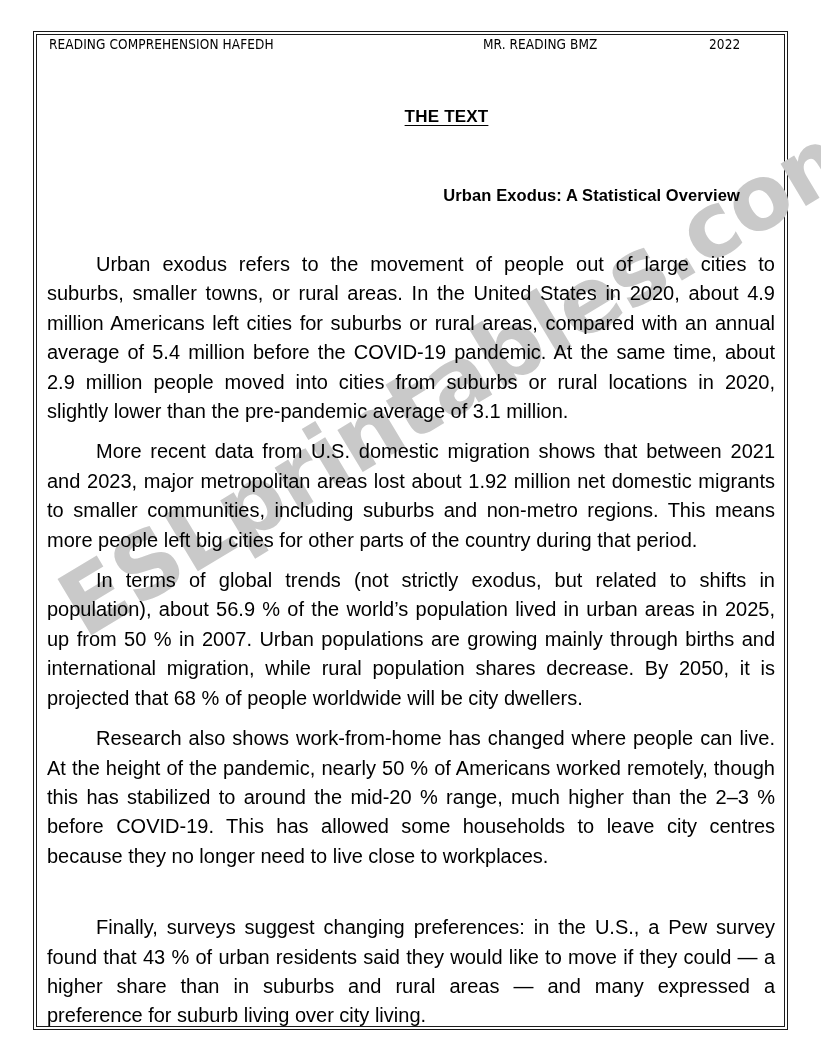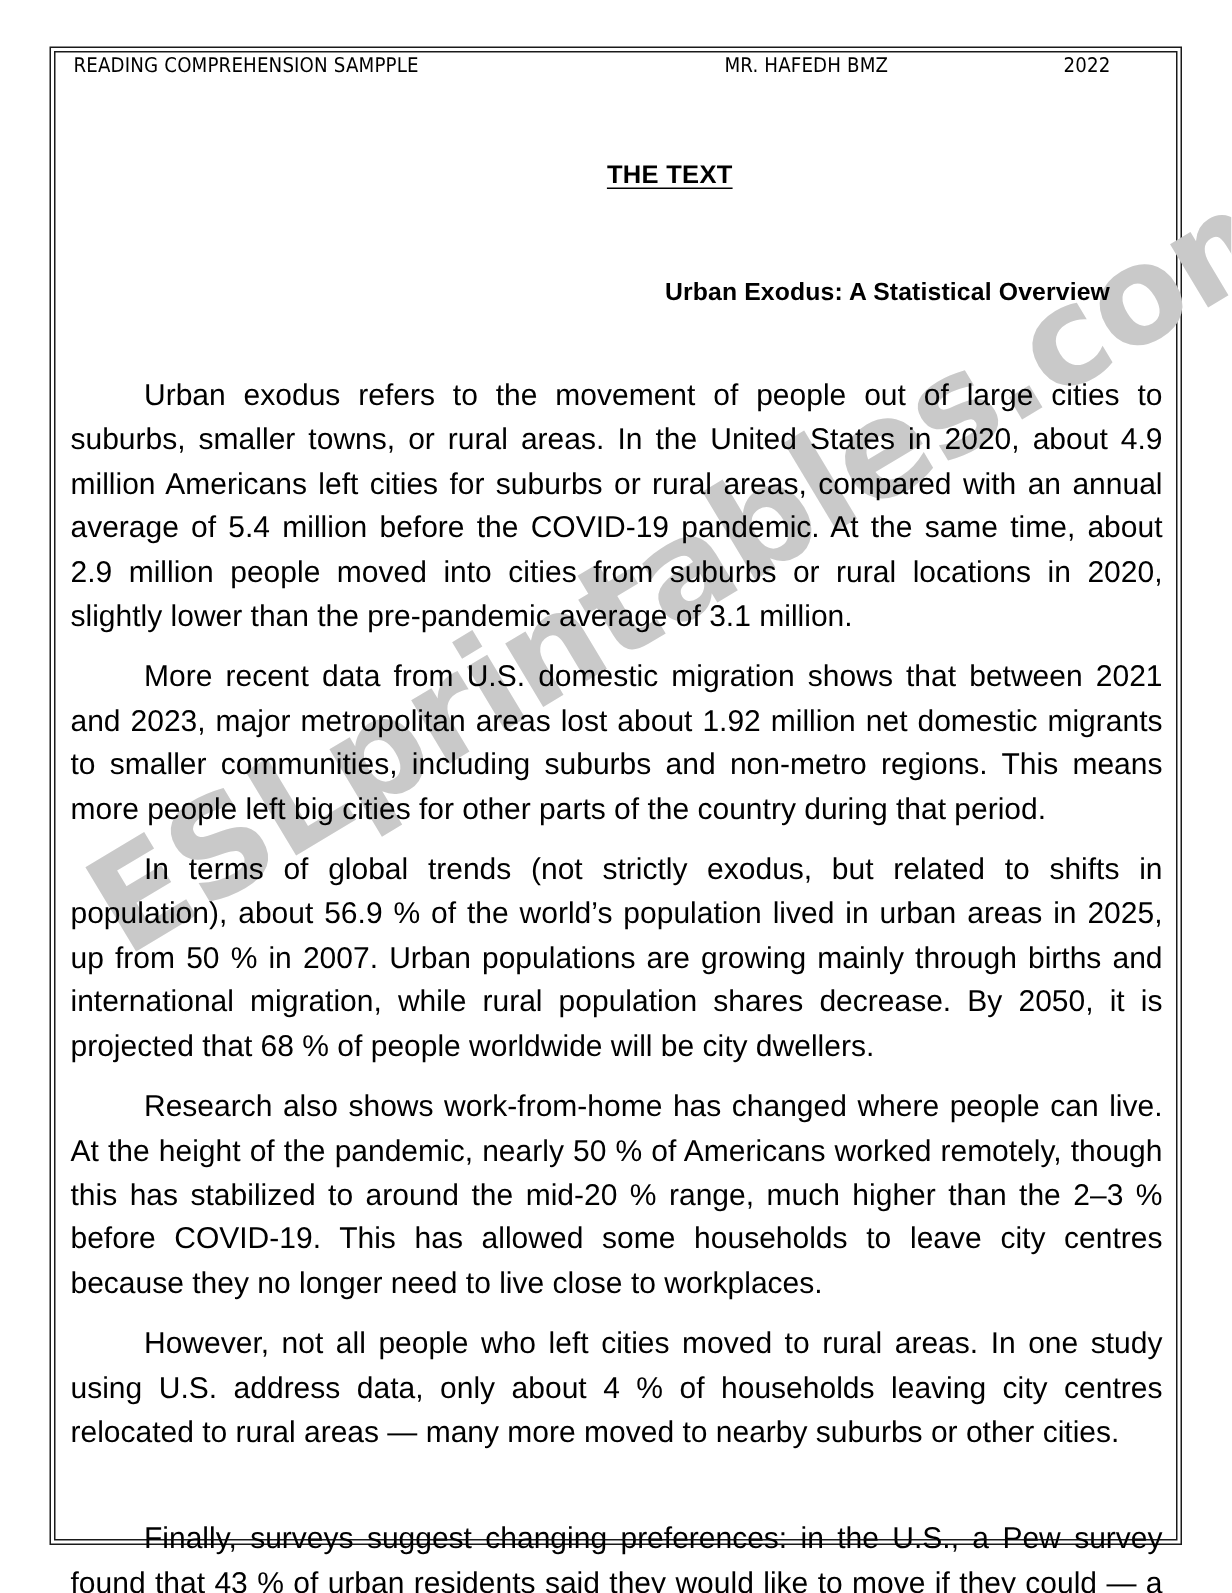--- a/index.html
+++ b/index.html
@@ -164,33 +164,32 @@
   <div class="page-frame-inner"></div>
 </div>
 
 <div class="watermark">
   <div class="watermark-text">ESLprintables.com</div>
 </div>
 
 <div class="content">
 
   <div class="doc-header">
-    <div class="hdr-left">READING COMPREHENSION SAMPPLE</div>
-    <div class="hdr-center">MR. HAFEDH BMZ</div>
+    <div class="hdr-left">READING COMPREHENSION HAFEDH</div>
+    <div class="hdr-center">MR. READING BMZ</div>
     <div class="hdr-right">2022</div>
   </div>
 
   <div class="doc-title">
     <span>THE TEXT</span>
   </div>
 
   <div class="doc-subtitle">Urban Exodus: A Statistical Overview</div>
 
   <div class="body-text" id="body-text">
       <p>Urban exodus refers to the movement of people out of large cities to suburbs, smaller towns, or rural areas. In the United States in 2020, about 4.9 million Americans left cities for suburbs or rural areas, compared with an annual average of 5.4 million before the COVID‑19 pandemic. At the same time, about 2.9 million people moved into cities from suburbs or rural locations in 2020, slightly lower than the pre‑pandemic average of 3.1 million.</p>
       <p>More recent data from U.S. domestic migration shows that between 2021 and 2023, major metropolitan areas lost about 1.92 million net domestic migrants to smaller communities, including suburbs and non‑metro regions. This means more people left big cities for other parts of the country during that period.</p>
       <p>In terms of global trends (not strictly exodus, but related to shifts in population), about 56.9 % of the world’s population lived in urban areas in 2025, up from 50 % in 2007. Urban populations are growing mainly through births and international migration, while rural population shares decrease. By 2050, it is projected that 68 % of people worldwide will be city dwellers.</p>
       <p>Research also shows work‑from‑home has changed where people can live. At the height of the pandemic, nearly 50 % of Americans worked remotely, though this has stabilized to around the mid‑20 % range, much higher than the 2–3 % before COVID‑19. This has allowed some households to leave city centres because they no longer need to live close to workplaces.</p>
-      <p>However, not all people who left cities moved to rural areas. In one study using U.S. address data, only about 4 % of households leaving city centres relocated to rural areas — many more moved to nearby suburbs or other cities.</p>
       <p>Finally, surveys suggest changing preferences: in the U.S., a Pew survey found that 43 % of urban residents said they would like to move if they could — a higher share than in suburbs and rural areas — and many expressed a preference for suburb living over city living.</p>
     </div>
 
 </div>
 
 </body></html>

